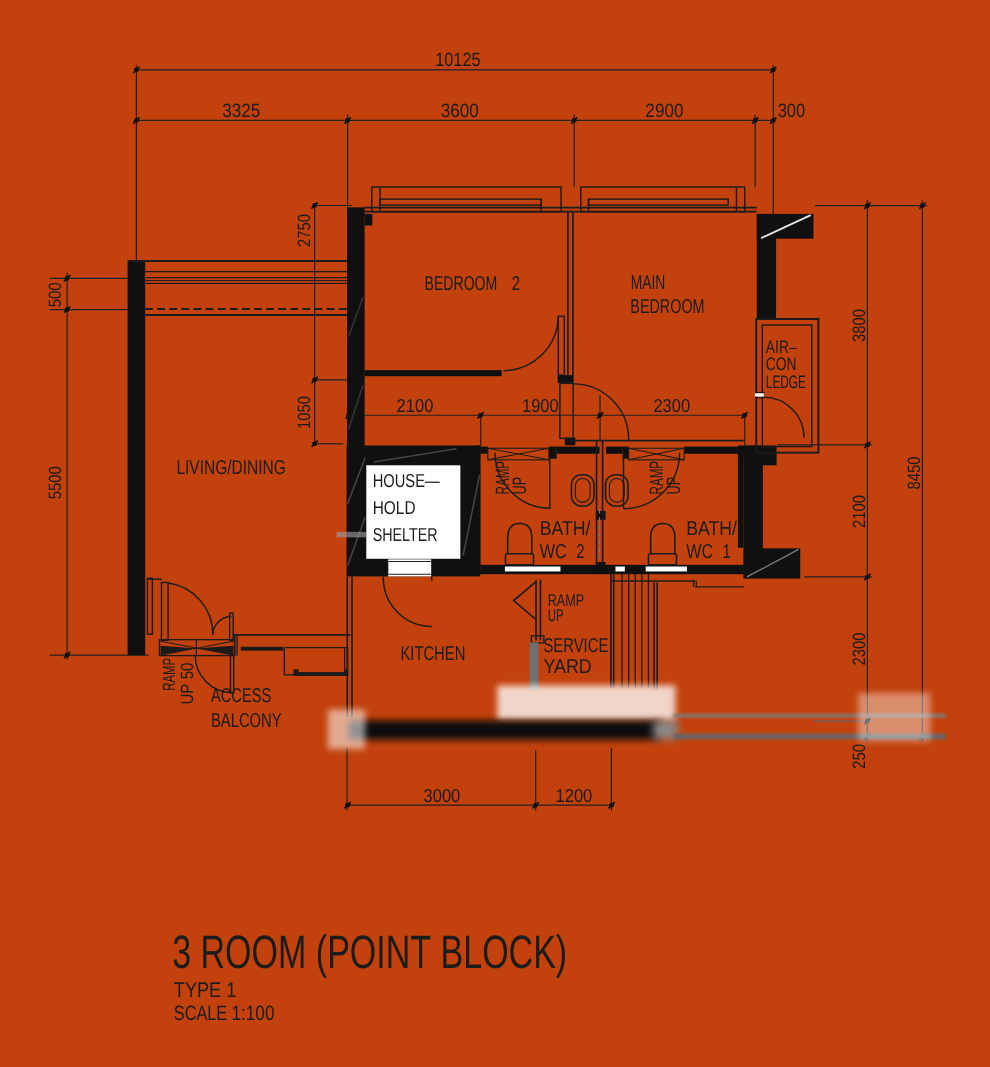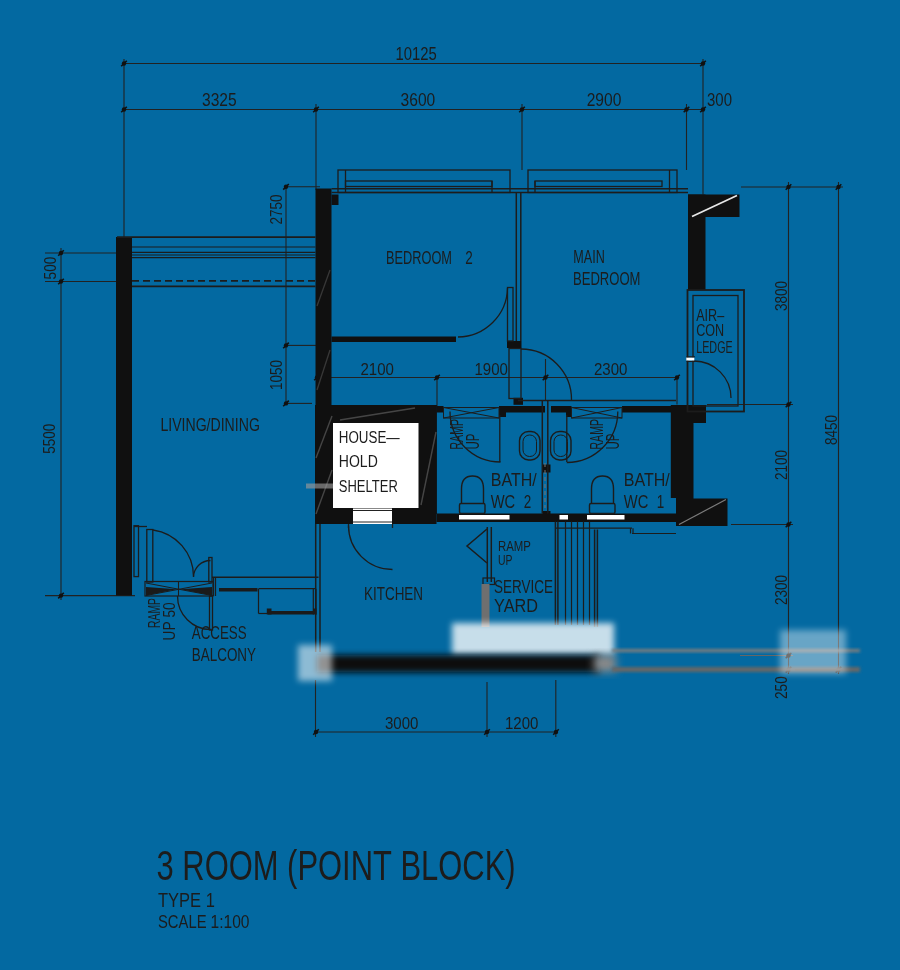--- a/index.html
+++ b/index.html
@@ -1,16 +1,16 @@
 <!DOCTYPE html>
 <html><head>
 <meta charset="utf-8">
 <style>
   html,body{margin:0;padding:0;background:#ffffff;}
-  .wrap{position:relative;width:900px;height:970px;background:#0369a1;overflow:hidden;text-align:center;}
+  .wrap{position:relative;width:900px;height:970px;background:#c2410c;overflow:hidden;text-align:center;}
   svg{position:absolute;left:0;top:0;}
   text{font-family:"Liberation Sans",sans-serif;fill:#1c1c1c;}
 </style>
 </head>
 <body>
 <div class="wrap">
 <svg width="900" height="970" viewBox="0 0 900 970">
 <defs>
   <filter id="b3" x="-40%" y="-40%" width="180%" height="180%">
           <feGaussianBlur stdDeviation="3"></feGaussianBlur>

